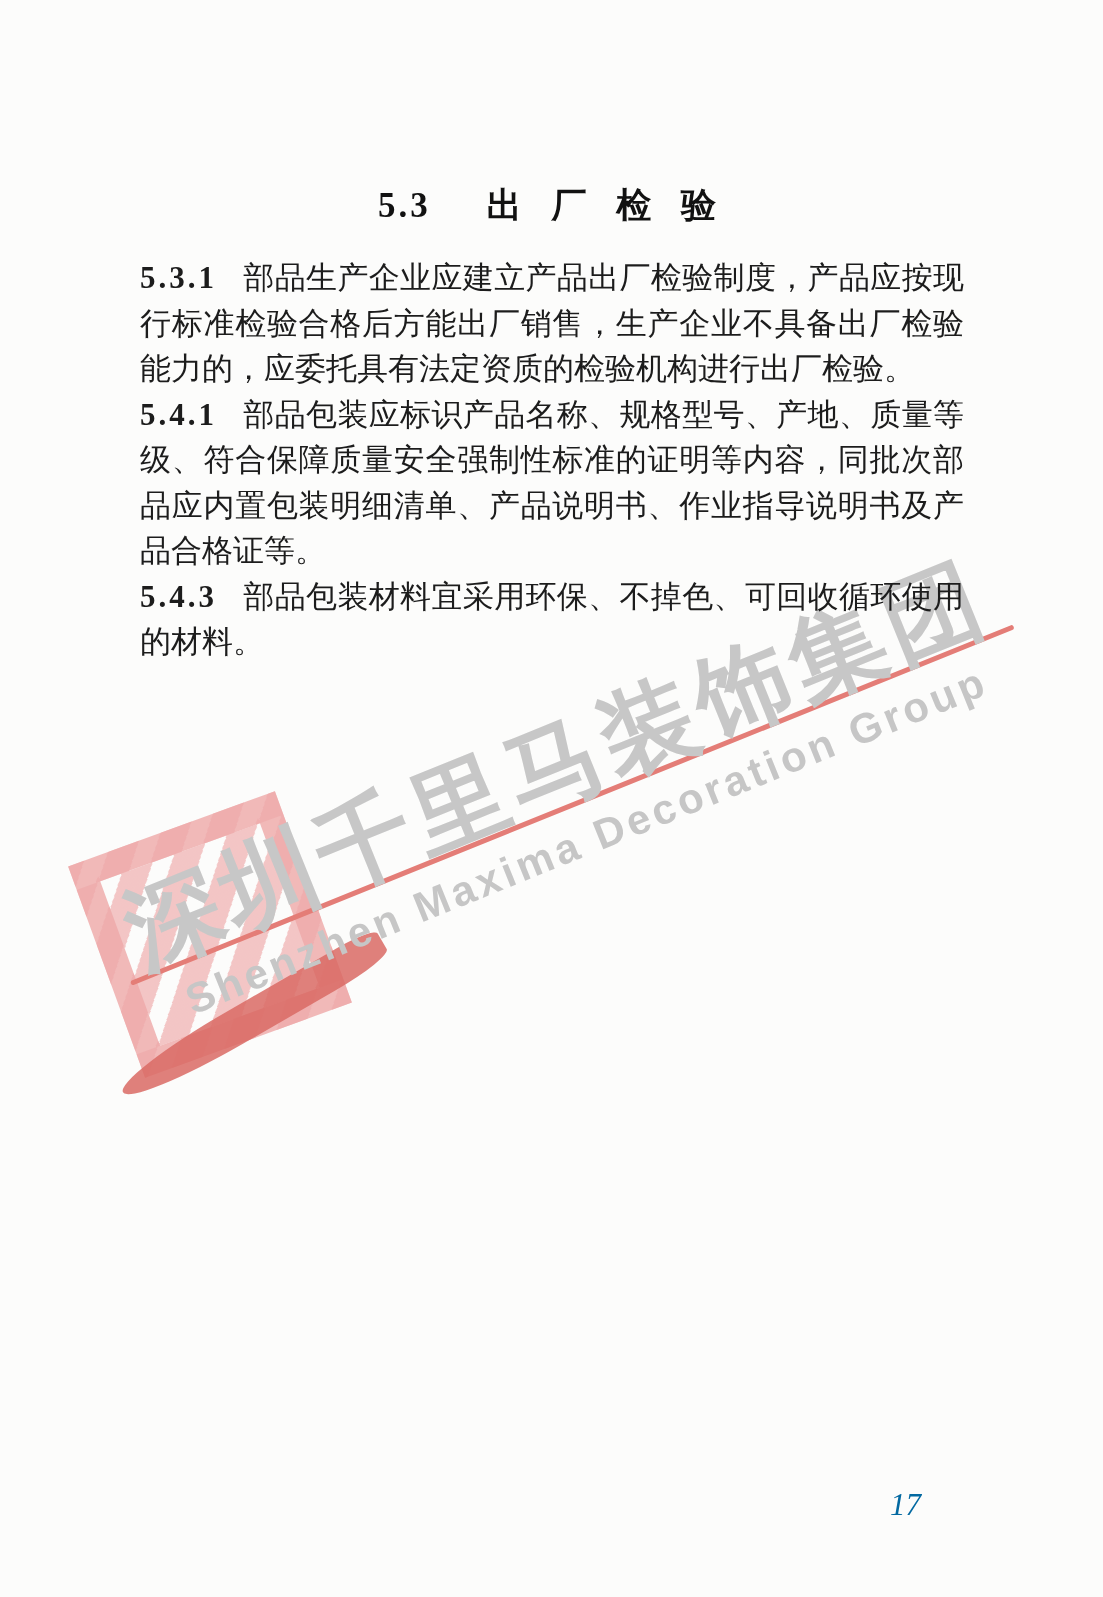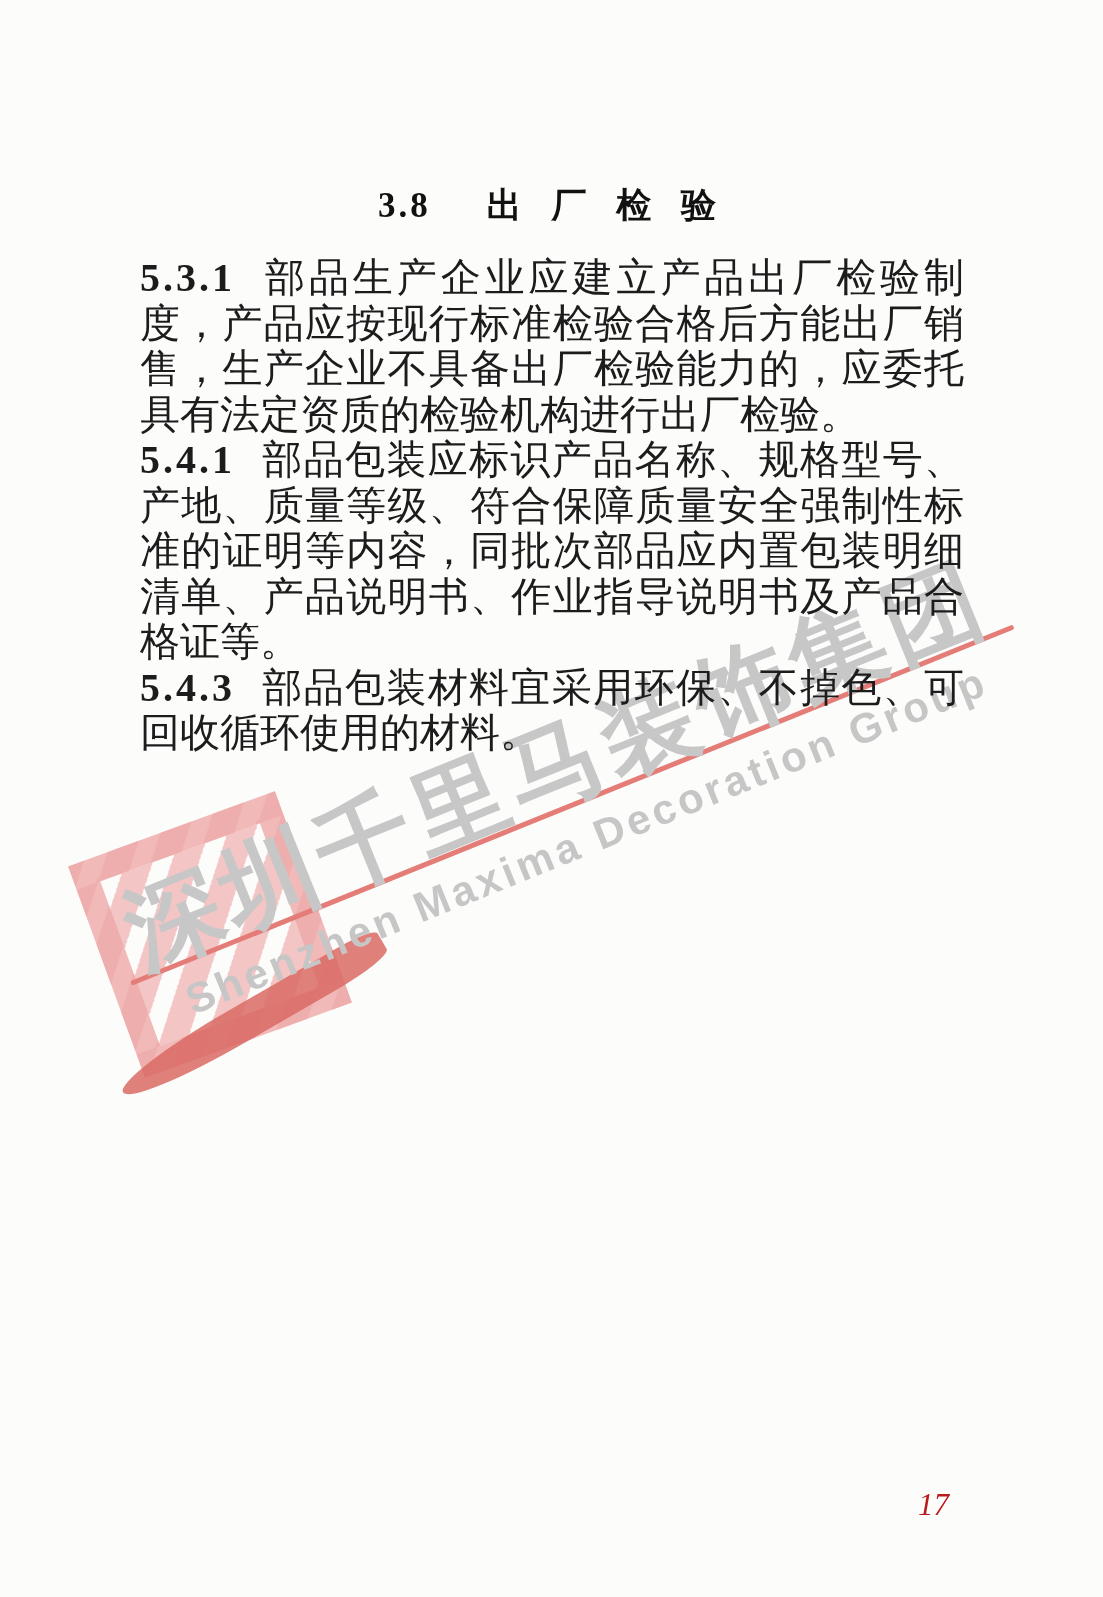--- a/index.html
+++ b/index.html
@@ -64,28 +64,28 @@
   }
   .heading.mid { margin-top:12px; margin-bottom:28px; }
   .h-num {
     font-family:"Liberation Serif","DejaVu Serif",serif;
     letter-spacing:3px; margin-right:24px;
   }
   .h-title { letter-spacing:10px;margin-left:32px; }
 
   .clause {
     margin:0;
-    font-size:40px; line-height:45.5px;
+    font-size:31px; line-height:45.5px;
     text-align:justify; text-justify:inter-ideograph;
   }
   .c-num { font-weight:bold; letter-spacing:3px; margin-right:26px; white-space:nowrap; }
 
   .page-number {
-    position:absolute; top:1487px; left:918px; z-index:1;
-    font-size:31px; font-style:italic; color:#b91c1c;
+    position:absolute; top:1487px; left:890px; z-index:1;
+    font-size:31px; font-style:italic; color:#0369a1;
     font-family:"Liberation Serif","DejaVu Serif",serif;
   }
 </style>
 </head>
 <body>
 
 <div class="page">
 
   <div class="watermark" aria-hidden="true">
     <div class="wm-logo">
@@ -95,21 +95,21 @@
     <div class="wm-band">
       <div class="wm-cn">深圳千里马装饰集团</div>
       <div class="wm-rule"></div>
       <div class="wm-en">Shenzhen Maxima Decoration Group</div>
     </div>
   </div>
 
   <main class="content">
 
     <h2 class="heading">
-      <span class="h-num">3.8</span><span class="h-title">出 厂 检 验</span>
+      <span class="h-num">5.3</span><span class="h-title">出 厂 检 验</span>
     </h2>
 
     <p class="clause">
       <span class="c-num">5.3.1</span><span class="c-text">部品生产企业应建立产品出厂检验制度，产品应按现行标准检验合格后方能出厂销售，生产企业不具备出厂检验能力的，应委托具有法定资质的检验机构进行出厂检验。</span>
     </p>
 
 
 
     <p class="clause">
       <span class="c-num">5.4.1</span><span class="c-text">部品包装应标识产品名称、规格型号、产地、质量等级、符合保障质量安全强制性标准的证明等内容，同批次部品应内置包装明细清单、产品说明书、作业指导说明书及产品合格证等。</span>

